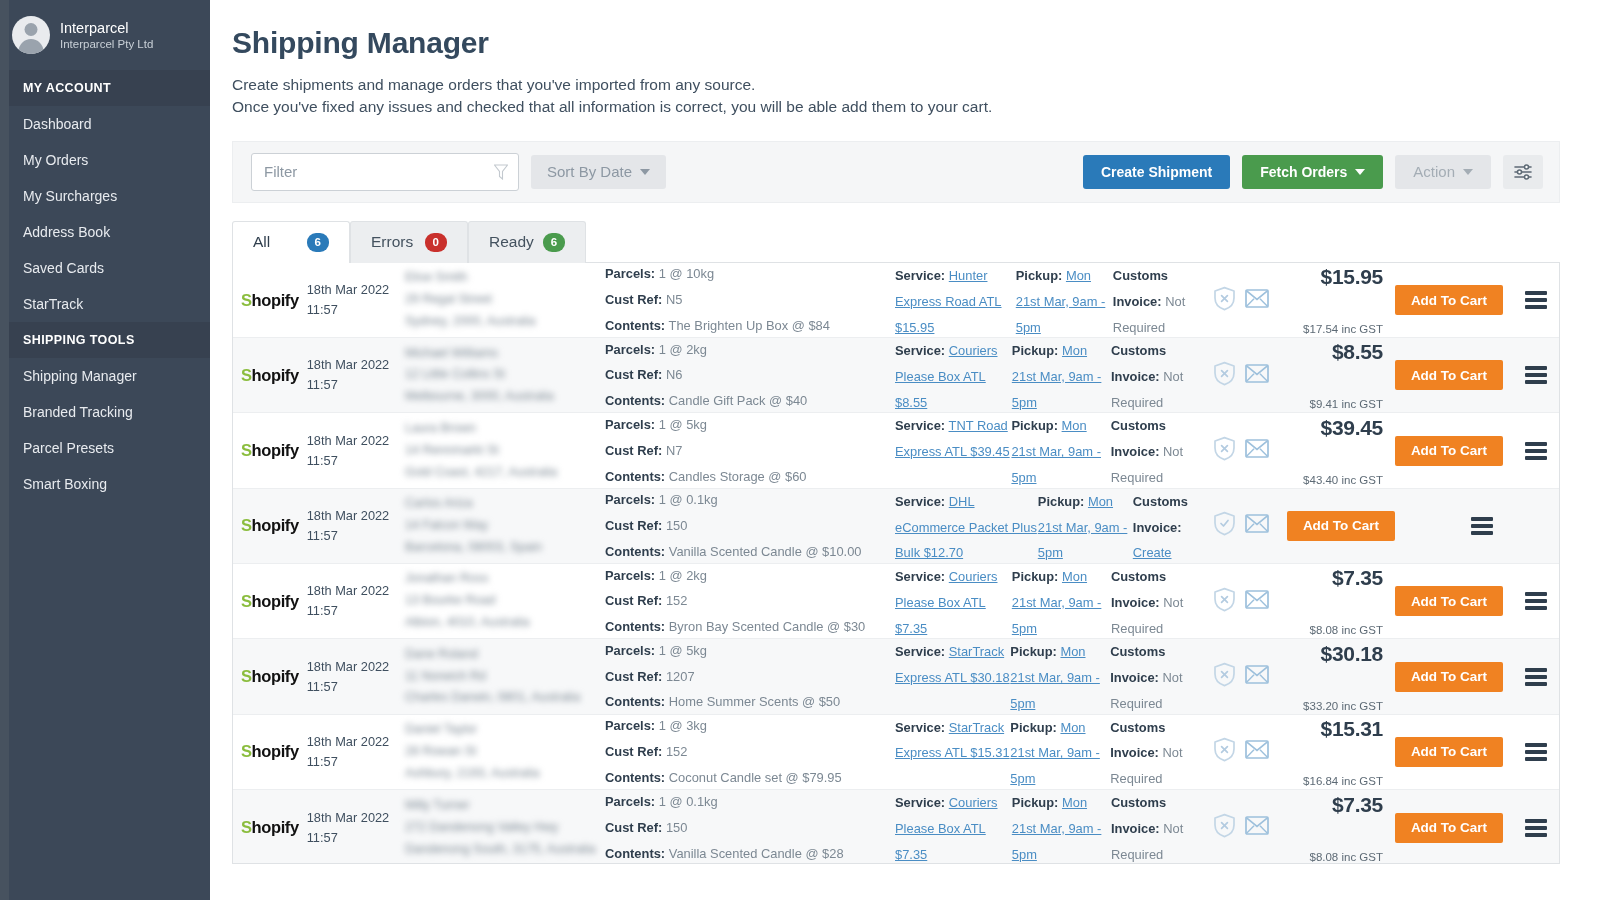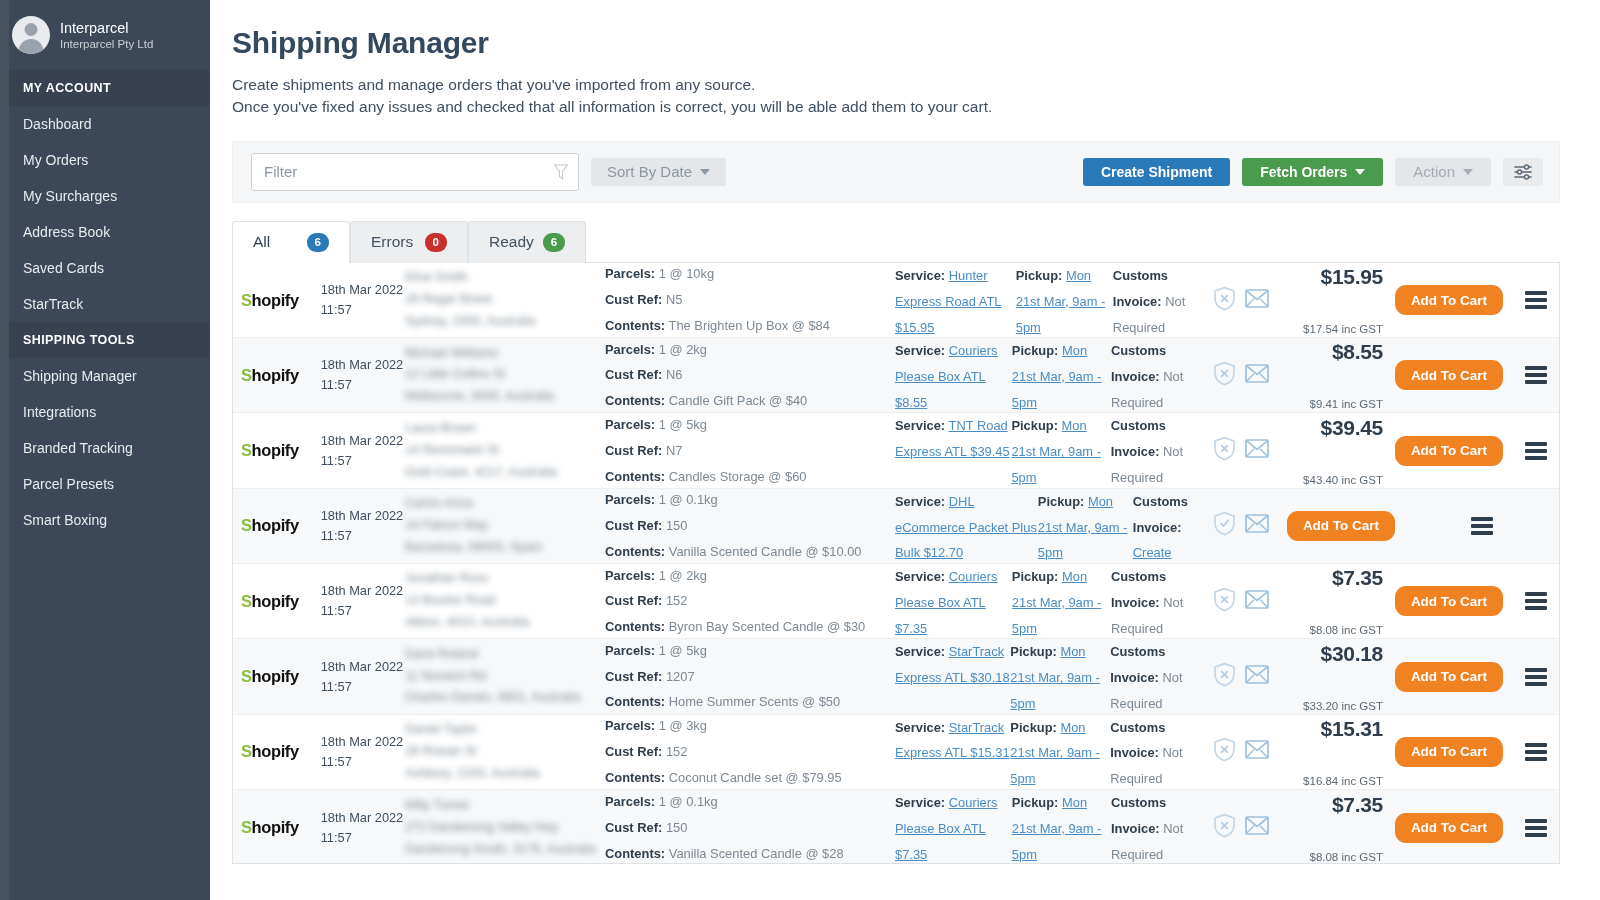--- a/index.html
+++ b/index.html
@@ -78,38 +78,38 @@
   
   .toolbar {
     margin-top: 22px;
     background: #f5f6f7;
     border: 1px solid #eceef0;
     height: 62px;
     display: flex; align-items: center;
     padding: 0 16px 0 18px;
     gap: 12px;
   }
-  .filter-wrap { position: relative; width: 328px; }
+  .filter-wrap { position: relative; width: 268px; }
   .filter-input {
     width: 100%; height: 38px;
     border: 1px solid #ccd1d6; border-radius: 3px;
     background: #fff; padding: 0 34px 0 12px;
     font-size: 15px; color: #55606b;
     font-family: "Liberation Sans", sans-serif;
   }
   .filter-input::placeholder { color: #8d98a3; }
   .funnel {
     position: absolute; right: 11px; top: 11px;
     width: 14px; height: 16px; pointer-events: none;
   }
   .btn {
     border: none; border-radius: 3px;
     font-family: "Liberation Sans", sans-serif;
     font-size: 14px; font-weight: bold;
-    cursor: pointer; height: 28px;
+    cursor: pointer; height: 34px;
     display: inline-flex; align-items: center; justify-content: center;
     gap: 8px; white-space: nowrap;
   }
   .btn-sort   { background:#e4e6e9; color:#8d98a3; padding:0 16px; font-weight:normal; font-size:15px; }
   .btn-create { background:#2a7ab9; color:#fff; padding:0 18px; }
   .btn-fetch  { background:#4a9b4d; color:#fff; padding:0 18px; }
   .btn-action { background:#e4e6e9; color:#a4adb5; padding:0 18px; font-weight:normal; font-size:15px; }
   .btn-cog    { background:#e9ebed; color:#5d6a75; width:40px; padding:0; }
   .spacer { flex: 1 1 auto; }
   .caret { width: 0; height: 0; border-left:5px solid transparent; border-right:5px solid transparent; border-top:6px solid currentColor; display:inline-block; }
@@ -148,21 +148,21 @@
     display: flex; align-items: stretch;
     border-bottom: 1px solid #eceef0;
     height: 75.3px;
     background: #ffffff;
   }
   .row.alt { background: #f7f8f9; }
   .row:last-child { border-bottom: none; }
 
   .col-source {
     flex: 0 0 172px;
-    display: flex; align-items: center; gap: 22px;
+    display: flex; align-items: center; gap: 8px;
     padding-left: 8px;
   }
   .shopify-logo { font-size: 16.5px; font-weight: bold; color:#111; letter-spacing:-.4px; }
   .shopify-logo .s { color: #8bbd3e; }
   .date-block { font-size: 12.8px; color: #3f4f5f; line-height: 1.55; }
 
   .col-address {
     flex: 0 0 200px;
     display: flex; flex-direction: column; justify-content: center;
     font-size: 12.5px; color: #7c8893; line-height: 1.75;
@@ -194,21 +194,21 @@
   }
   .price-main { font-size: 21px; font-weight: bold; color: #2f3e4d; letter-spacing:-.3px; }
   .price-gst  { font-size: 11.5px; color: #5d6a75; margin-top: 1px; }
   .col-cart {
     flex: 0 0 128px;
     display: flex; align-items: center; justify-content: center;
   }
   .btn-cart {
     background: #f08222; color: #fff;
     font-size: 13.5px; font-weight: bold;
-    border: none; border-radius: 11px;
+    border: none; border-radius: 2px;
     height: 30px; padding: 0 16px; cursor: pointer;
     font-family: "Liberation Sans", sans-serif;
     white-space: nowrap;
   }
   .col-menu {
     flex: 1 1 auto;
     display: flex; align-items: center; justify-content: center;
   }
   .hamburger { width: 22px; cursor: pointer; }
   .hamburger span {
@@ -231,21 +231,20 @@
   <div id="nav-holder">
       <div class="nav-section">MY ACCOUNT</div>
       <a class="nav-item">Dashboard</a>
       <a class="nav-item">My Orders</a>
       <a class="nav-item">My Surcharges</a>
       <a class="nav-item">Address Book</a>
       <a class="nav-item">Saved Cards</a>
       <a class="nav-item">StarTrack</a>
       <div class="nav-section">SHIPPING TOOLS</div>
       <a class="nav-item">Shipping Manager</a>
-      <a class="nav-item">Integrations</a>
       <a class="nav-item">Branded Tracking</a>
       <a class="nav-item">Parcel Presets</a>
       <a class="nav-item">Smart Boxing</a>
     </div>
 </nav>
 
 <main id="main">
 
   <h1 class="page-title">Shipping Manager</h1>
   <div class="lede">Create shipments and manage orders that you've imported from any source.</div>

